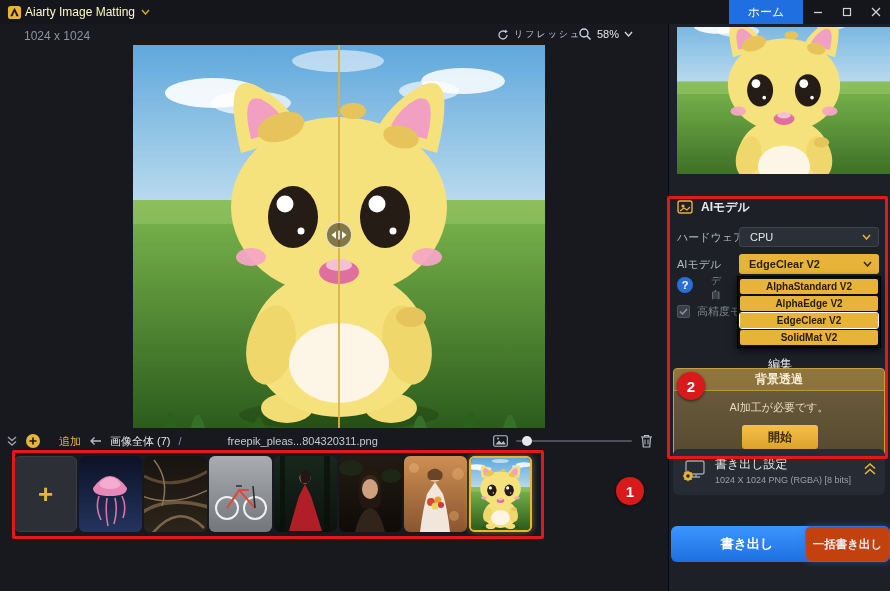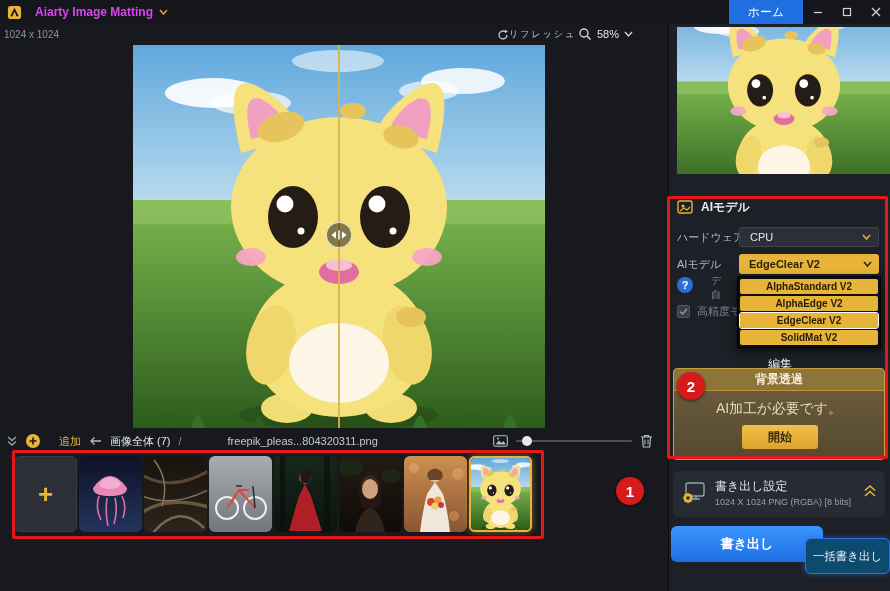--- a/index.html
+++ b/index.html
@@ -2,30 +2,30 @@
 <html><head>
 <meta charset="utf-8">
 <style>
   * { margin:0; padding:0; box-sizing:border-box; }
   html,body { width:890px; height:591px; background:#0b0d11; font-family:"Liberation Sans","DejaVu Sans",sans-serif; overflow:hidden; }
   .app { position:relative; width:890px; height:591px; background:#16181d; overflow:hidden; }
 
   
   .titlebar { position:absolute; top:0; left:0; right:0; height:24px; background:#14161b; display:flex; align-items:center; z-index:40; }
   .app-logo { width:15px; height:15px; margin-left:7px; }
-  .app-title { margin-left:13px; font-size:12px; font-weight:bold; color:#d946ef; }
+  .app-title { margin-left:3px; font-size:12px; font-weight:normal; color:#fef9c3; }
   .title-chev { margin-left:6px; display:flex; align-items:center; }
   .tb-spacer { flex:1; }
   .home-btn { width:74px; height:24px; background:#1f6fe0; color:#fff; font-size:12px; display:flex; align-items:center; justify-content:center; }
   .win-btn { width:29px; height:24px; display:flex; align-items:center; justify-content:center; color:#cfd3d9; }
 
   
   .canvas-area { position:absolute; top:24px; left:0; width:668px; height:567px; background:#17191e; }
-  .dim-label { position:absolute; top:5px; left:4px; font-size:10px; color:#8d939d; }
-  .refresh-group { position:absolute; top:4px; left:497px; display:flex; align-items:center; color:#c2c7cf; }
+  .dim-label { position:absolute; top:5px; left:24px; font-size:12px; color:#8d939d; }
+  .refresh-group { position:absolute; top:4px; left:497px; display:flex; align-items:center; gap:5px; color:#c2c7cf; }
   .refresh-label { font-size:9px; letter-spacing:2px; color:#c2c7cf; }
   .zoom-group { position:absolute; top:3px; left:578px; display:flex; align-items:center; gap:5px; }
   .zoom-value { font-size:11px; color:#e2e5ea; }
 
   .stage { position:absolute; top:21px; left:133px; width:412px; height:383px; overflow:hidden; background:#000; }
   .stage svg { display:block; }
   .divider-line { position:absolute; top:0; left:205px; width:2px; height:383px; background:#d9b44a; opacity:.9; }
   .divider-handle { position:absolute; top:177px; left:193px; width:26px; height:26px; border-radius:50%; background:rgba(15,15,15,.5); border:1px solid rgba(255,255,255,.75); display:flex; align-items:center; justify-content:center; }
 
   
@@ -81,32 +81,32 @@
   .dd-opt:last-child { margin-bottom:0; }
   .dd-opt.sel { outline:1px solid #ffffff; }
 
   .edit-row { position:absolute; left:8px; top:324px; width:206px; height:18px; display:flex; align-items:center; gap:8px;flex-direction:column; }
   .edit-label { font-size:12px; color:#e6e9ee; }
   .edit-spacer { flex:1; }
   .edit-plus { font-size:15px; font-weight:bold; color:#dfe3ea; }
 
   .process-panel { position:absolute; left:4px; top:344px; width:212px; height:92px; border:1px solid #c79f3e; border-radius:4px; background:linear-gradient(180deg,#6d5f3e,#57492f); overflow:hidden; }
   .pp-header { height:22px; background:rgba(232,179,57,.28); border-bottom:1px solid rgba(232,179,57,.55); display:flex; align-items:center; justify-content:center; font-size:12px; font-weight:bold; color:#f6ecd2; }
-  .pp-msg { margin-top:9px; text-align:center; font-size:14px; color:#e6dabd; }
+  .pp-msg { margin-top:9px; text-align:center; font-size:11px; color:#e6dabd; }
   .pp-start { position:absolute; left:68px; top:56px; width:76px; height:24px; border-radius:3px; background:linear-gradient(180deg,#f3c04a,#dca32a); color:#3a2c08; font-size:12px; font-weight:bold; display:flex; align-items:center; justify-content:center; }
 
-  .export-card { position:absolute; left:4px; top:447px; width:212px; height:46px; background:#272b33; border-radius:6px; }
+  .export-card { position:absolute; left:4px; top:425px; width:212px; height:46px; background:#272b33; border-radius:6px; }
   .ec-icon { position:absolute; left:9px; top:11px; }
   .ec-title { position:absolute; left:42px; top:7px; font-size:12px; color:#e4e7ec; }
   .ec-detail { position:absolute; left:42px; top:26px; font-size:9px; color:#9aa1ac; }
   .ec-chev { position:absolute; right:9px; top:13px; }
 
   .btn-row { position:absolute; left:0; top:502px; width:222px; height:36px; }
   .btn-export { position:absolute; left:2px; top:0; width:152px; height:36px; border-radius:6px; background:linear-gradient(180deg,#3b96ff,#1e6fe0); color:#fff; font-size:13px; font-weight:bold; display:flex; align-items:center; justify-content:center; }
-  .btn-batch { position:absolute; left:136px; top:0; width:85px; height:36px; border-radius:6px; background:#0c4a6e; border:1px solid #2f6fe8; box-shadow:0 0 6px rgba(47,111,232,.55); color:#eef2fb; font-size:11.5px; font-weight:normal; display:flex; align-items:center; justify-content:center;margin-top:12px; }
+  .btn-batch { position:absolute; left:136px; top:0; width:85px; height:36px; border-radius:6px; background:#c2410c; border:1px solid #2f6fe8; box-shadow:0 0 6px rgba(47,111,232,.55); color:#eef2fb; font-size:11.5px; font-weight:bold; display:flex; align-items:center; justify-content:center; }
 </style>
 </head>
 <body>
 
 <svg width="0" height="0" style="position:absolute">
   <defs>
     <linearGradient id="skyG" x1="0" y1="0" x2="0" y2="1">
       <stop offset="0" stop-color="#5fa8dc"></stop>
         <stop offset="1" stop-color="#cfe6f2"></stop>
     </linearGradient>

